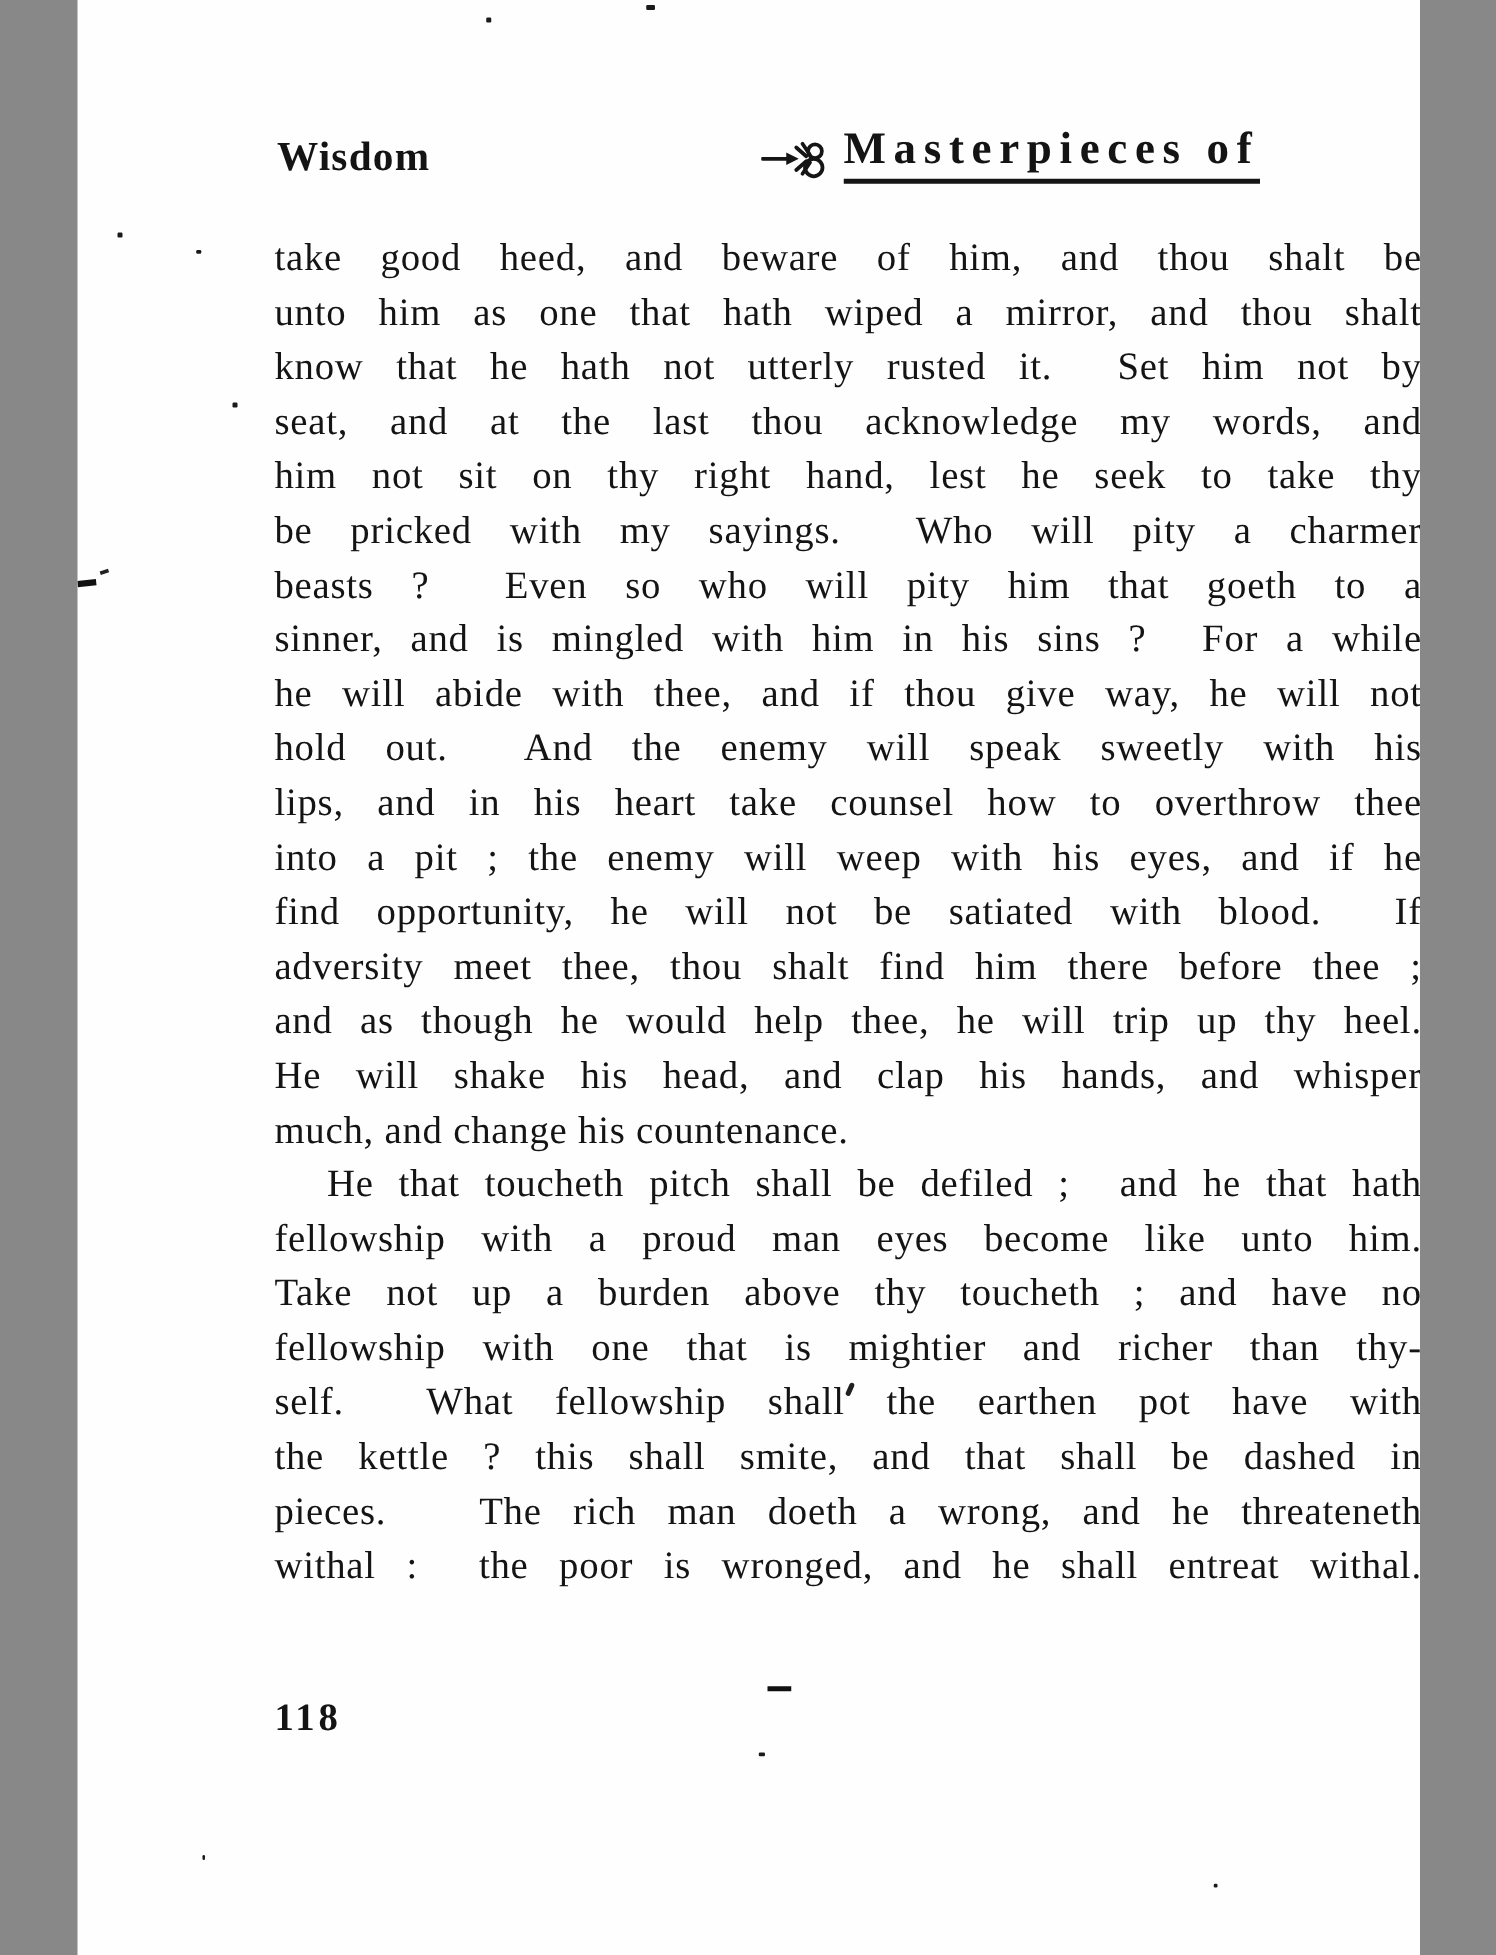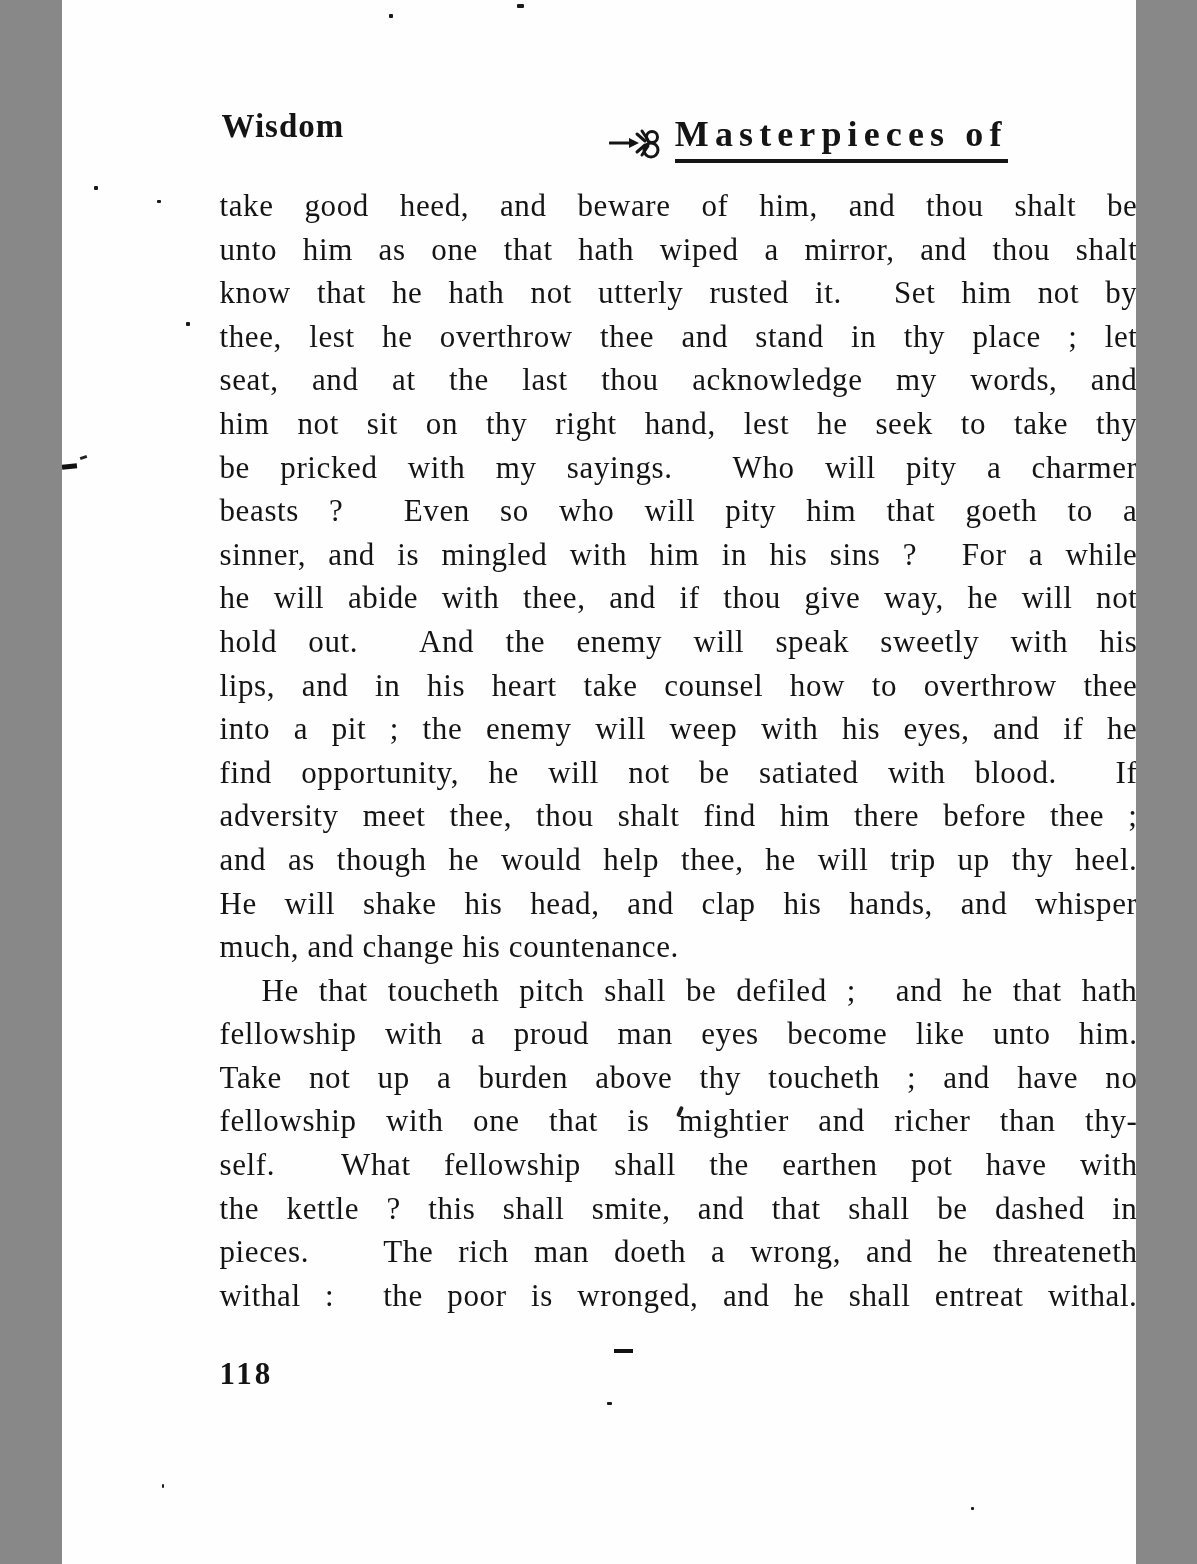--- a/index.html
+++ b/index.html
@@ -15,21 +15,21 @@
   
   .header{
     position:absolute;top:100px;left:160px;right:128px;
     height:64px;
   }
   .header-left{
     position:absolute;left:0;top:8px;
     font-size:33px;font-weight:700;letter-spacing:1px;
   }
   .header-right{
-    position:absolute;right:0;top:16px;
+    position:absolute;right:0;top:0;
     display:flex;align-items:flex-start;
   }
   .ornament{
     margin-right:14px;margin-top:10px;
     width:52px;height:34px;
   }
   .header-right-title{
     font-size:36px;font-weight:600;
     letter-spacing:0.17em;
     padding-bottom:7px;
@@ -85,21 +85,20 @@
       </svg>
       <span class="header-right-title">Masterpieces of</span>
     </div>
   </div>
 
   <div class="body-text">
       <div>
         <div class="line">take good heed, and beware of him, and thou shalt be</div>
         <div class="line">unto him as one that hath wiped a mirror, and thou shalt</div>
         <div class="line">know that he hath not utterly rusted it.&nbsp; Set him not by</div>
-        <div class="line">thee, lest he overthrow thee and stand in thy place ; let</div>
         <div class="line">seat, and at the last thou acknowledge my words, and</div>
         <div class="line">him not sit on thy right hand, lest he seek to take thy</div>
         <div class="line">be pricked with my sayings.&nbsp; Who will pity a charmer</div>
         <div class="line">beasts ?&nbsp; Even so who will pity him that goeth to a</div>
         <div class="line">sinner, and is mingled with him in his sins ?&nbsp; For a while</div>
         <div class="line">he will abide with thee, and if thou give way, he will not</div>
         <div class="line">hold out.&nbsp; And the enemy will speak sweetly with his</div>
         <div class="line">lips, and in his heart take counsel how to overthrow thee</div>
         <div class="line">into a pit ; the enemy will weep with his eyes, and if he</div>
         <div class="line">find opportunity, he will not be satiated with blood.&nbsp; If</div>

